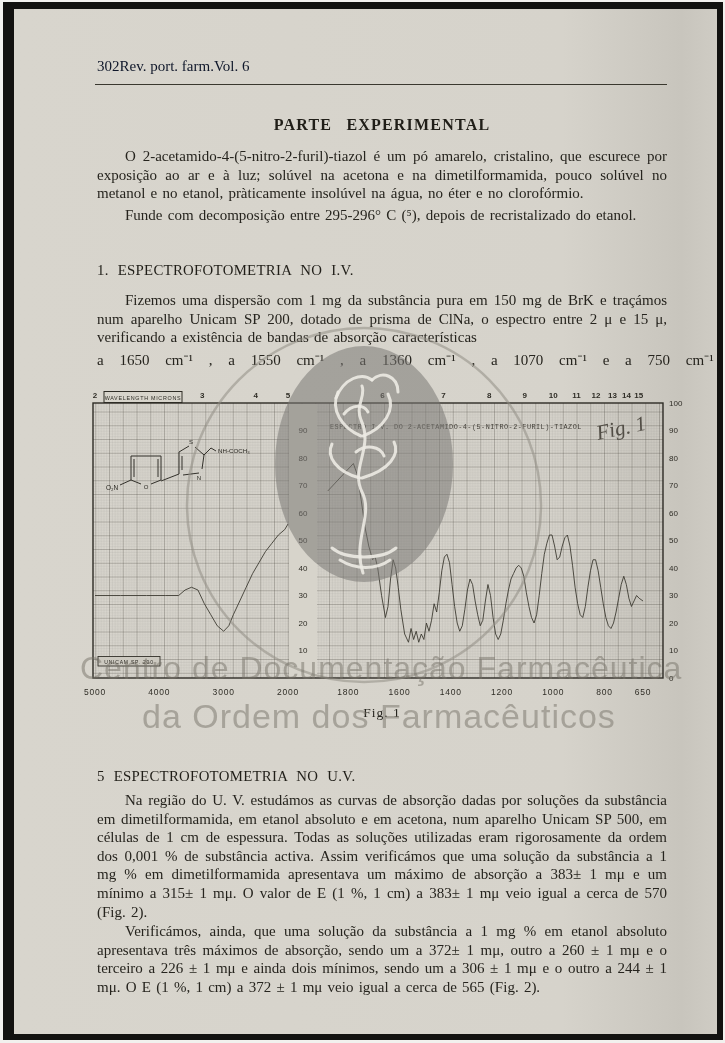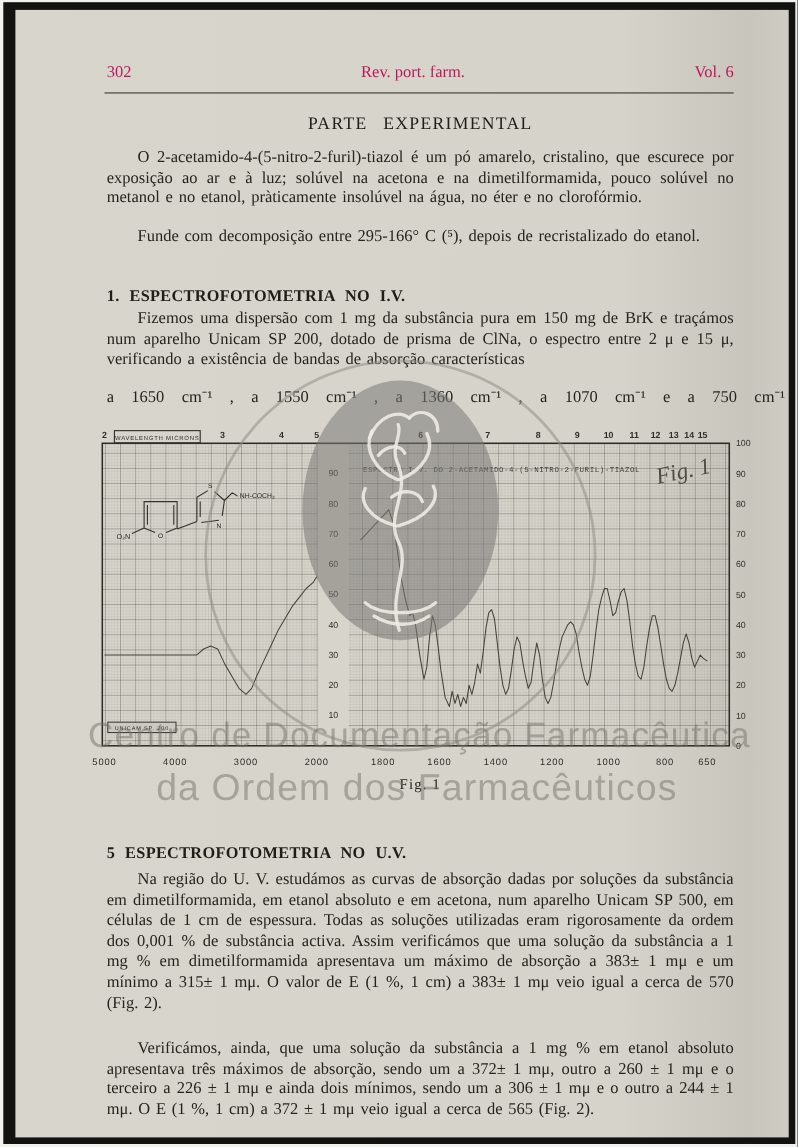--- a/index.html
+++ b/index.html
@@ -7,28 +7,28 @@
     width:725px;height:1043px;position:relative;overflow:hidden;
     background:#f2f1ee;
     font-family:"Liberation Serif", serif;
   }
   .scan-frame{position:absolute;left:3px;top:2px;right:2px;bottom:3px;background:#121210;}
   .page-paper{
     position:absolute;left:14px;top:9px;right:8px;bottom:9px;
     background:linear-gradient(90deg,#d8d5cd 0%,#d6d3cb 78%,#c8c5bd 95%,#cfccc4 100%);
   }
   .abs{position:absolute;}
-  .hdr{left:97px;top:58px;width:570px;display:flex;justify-content:space-between;font-size:15px;color:#be185d;}
+  .hdr{left:97px;top:58px;width:570px;display:flex;justify-content:flex-start;font-size:15px;color:#0f172a;}
   .hdr .journal{}
   .hdr-rule{left:95px;top:84px;width:572px;border-top:1.6px solid #3a382f;height:0;}
-  .doc-title{left:97px;top:104px;width:570px;text-align:center;font-weight:normal;font-size:16px;
+  .doc-title{left:97px;top:116px;width:570px;text-align:center;font-weight:bold;font-size:16px;
     letter-spacing:1.2px;word-spacing:9px;color:#201e18;}
   .para{left:97px;width:570px;text-align:justify;font-size:15px;line-height:18.6px;color:#26241e;word-spacing:1.5px;}
   .ind{text-indent:28px;}
-  .sec-head{left:97px;width:570px;font-weight:bold;font-size:14.8px;letter-spacing:.3px;word-spacing:5px;color:#201e18;}
+  .sec-head{left:97px;width:570px;font-weight:normal;font-size:14.8px;letter-spacing:.3px;word-spacing:5px;color:#201e18;}
   .bands{left:97px;width:572px;font-size:15px;color:#26241e;word-spacing:12px;white-space:nowrap;}
   .fig-caption{left:97px;top:705px;width:570px;text-align:center;font-size:13.5px;letter-spacing:1px;color:#26241e;z-index:4;}
   #ir-svg{left:0;top:0;width:725px;height:1043px;z-index:2;}
   #seal-svg{left:0;top:0;width:725px;height:1043px;z-index:5;pointer-events:none;}
   .wm{white-space:nowrap;z-index:6;pointer-events:none;
       font-family:"Liberation Sans", sans-serif;color:rgba(118,114,104,0.5);}
   .wm1{left:80px;top:650px;font-size:32px;letter-spacing:1px;}
   .wm2{left:142px;top:697px;font-size:34px;letter-spacing:1px;}
 </style>
 </head>
@@ -39,25 +39,25 @@
 
 <div class="hdr abs">
   <span>302</span>
   <span class="journal">Rev. port. farm.</span>
   <span>Vol. 6</span>
 </div>
 <div class="hdr-rule abs"></div>
 
 <div class="doc-title abs">PARTE EXPERIMENTAL</div>
 
-<div class="para ind abs" style="top:134px">O 2-acetamido-4-(5-nitro-2-furil)-tiazol é um pó amarelo, cristalino, que escurece por exposição ao ar e à luz; solúvel na acetona e na dimetilformamida, pouco solúvel no metanol e no etanol, pràticamente insolúvel na água, no éter e no clorofórmio.</div>
-<div class="para ind abs" style="top:206px">Funde com decomposição entre 295-166° C (⁵), depois de recristalizado do etanol.</div>
+<div class="para ind abs" style="top:147px">O 2-acetamido-4-(5-nitro-2-furil)-tiazol é um pó amarelo, cristalino, que escurece por exposição ao ar e à luz; solúvel na acetona e na dimetilformamida, pouco solúvel no metanol e no etanol, pràticamente insolúvel na água, no éter e no clorofórmio.</div>
+<div class="para ind abs" style="top:206px">Funde com decomposição entre 295-296° C (⁵), depois de recristalizado do etanol.</div>
 
 <div class="sec-head abs" style="top:262px">1. ESPECTROFOTOMETRIA NO I.V.</div>
-<div class="para ind abs" style="top:281px">Fizemos uma dispersão com 1 mg da substância pura em 150 mg de BrK e traçámos num aparelho Unicam SP 200, dotado de prisma de ClNa, o espectro entre 2 μ e 15 μ, verificando a existência de bandas de absorção características</div>
+<div class="para ind abs" style="top:291px">Fizemos uma dispersão com 1 mg da substância pura em 150 mg de BrK e traçámos num aparelho Unicam SP 200, dotado de prisma de ClNa, o espectro entre 2 μ e 15 μ, verificando a existência de bandas de absorção características</div>
 <div class="bands abs" style="top:349px">a 1650 cm⁻¹ , a 1550 cm⁻¹ , a 1360 cm⁻¹ , a 1070 cm⁻¹ e a 750 cm⁻¹ (Fig. 1).</div>
 
 <svg id="ir-svg" class="abs" viewBox="0 0 725 1043">
   <defs>
     <pattern id="gmin" width="2.75" height="2.75" patternUnits="userSpaceOnUse">
       <path d="M2.75 0 V2.75 M0 2.75 H2.75" stroke="rgba(72,70,60,0.30)" stroke-width="0.45" fill="none"></path>
     </pattern>
     <pattern id="gmaj" width="13.75" height="13.75" patternUnits="userSpaceOnUse">
       <rect width="13.75" height="13.75" fill="url(#gmin)"></rect>
       <path d="M13.75 0 V13.75 M0 13.75 H13.75" stroke="rgba(56,53,45,0.55)" stroke-width="0.8" fill="none"></path>
@@ -147,13 +147,13 @@
   </g>
 </svg>
 
 <div class="wm wm1 abs">Centro de Documentação Farmacêutica</div>
 <div class="wm wm2 abs">da Ordem dos Farmacêuticos</div>
 
 <div class="fig-caption abs">Fig. 1</div>
 
 <div class="sec-head abs" style="top:768px">5 ESPECTROFOTOMETRIA NO U.V.</div>
 <div class="para ind abs" style="top:791px">Na região do U. V. estudámos as curvas de absorção dadas por soluções da substância em dimetilformamida, em etanol absoluto e em acetona, num aparelho Unicam SP 500, em células de 1 cm de espessura. Todas as soluções utilizadas eram rigorosamente da ordem dos 0,001 % de substância activa. Assim verificámos que uma solução da substância a 1 mg % em dimetilformamida apresentava um máximo de absorção a 383± 1 mμ e um mínimo a 315± 1 mμ. O valor de E (1 %, 1 cm) a 383± 1 mμ veio igual a cerca de 570 (Fig. 2).</div>
-<div class="para ind abs" style="top:944px">Verificámos, ainda, que uma solução da substância a 1 mg % em etanol absoluto apresentava três máximos de absorção, sendo um a 372± 1 mμ, outro a 260 ± 1 mμ e o terceiro a 226 ± 1 mμ e ainda dois mínimos, sendo um a 306 ± 1 mμ e o outro a 244 ± 1 mμ. O E (1 %, 1 cm) a 372 ± 1 mμ veio igual a cerca de 565 (Fig. 2).</div>
+<div class="para ind abs" style="top:922px">Verificámos, ainda, que uma solução da substância a 1 mg % em etanol absoluto apresentava três máximos de absorção, sendo um a 372± 1 mμ, outro a 260 ± 1 mμ e o terceiro a 226 ± 1 mμ e ainda dois mínimos, sendo um a 306 ± 1 mμ e o outro a 244 ± 1 mμ. O E (1 %, 1 cm) a 372 ± 1 mμ veio igual a cerca de 565 (Fig. 2).</div>
 
 </body></html>

